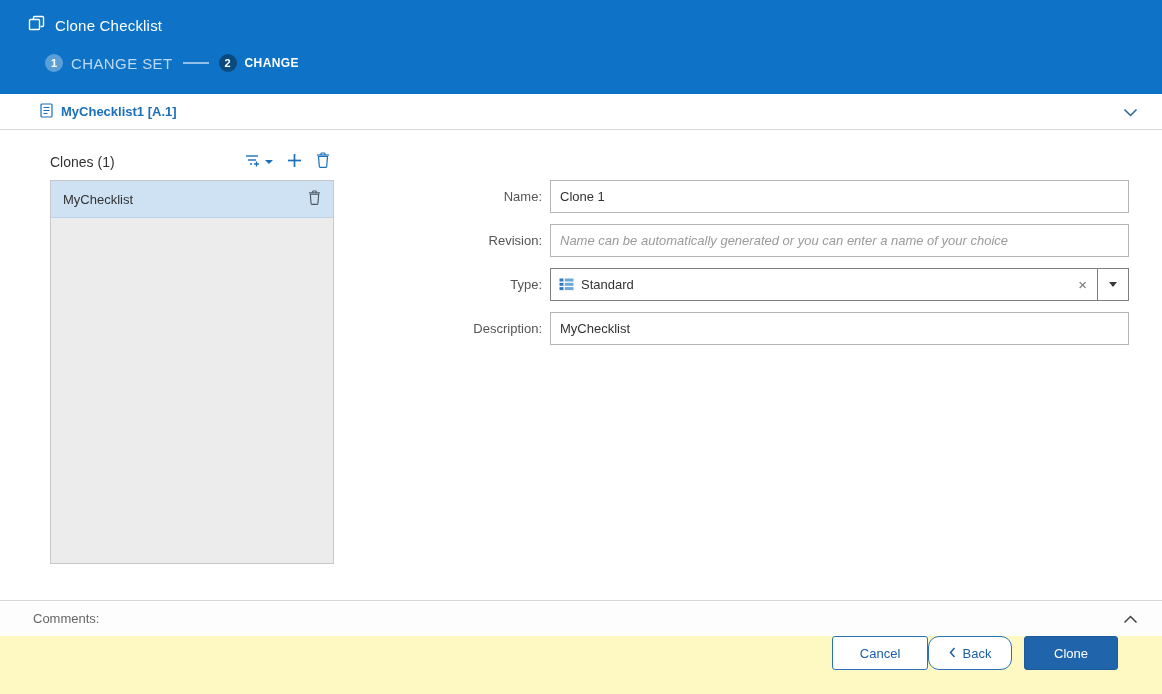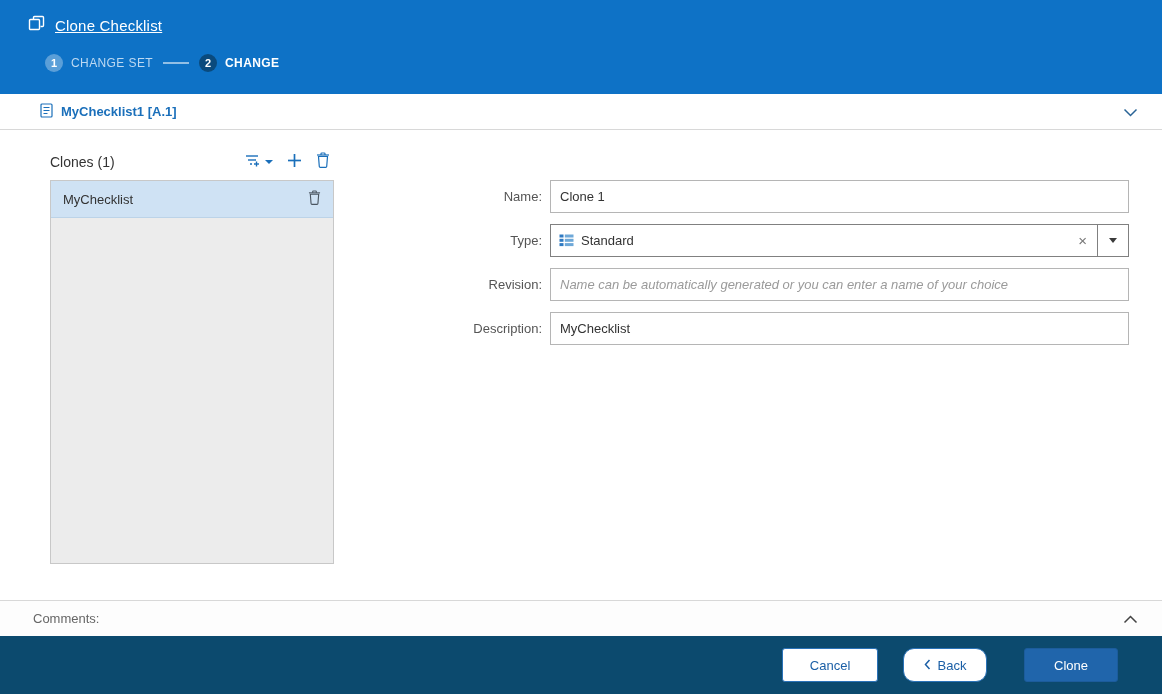--- a/index.html
+++ b/index.html
@@ -2,27 +2,27 @@
 <html><head>
 <meta charset="utf-8">
 <style>
   * { margin:0; padding:0; box-sizing:border-box; }
   html,body { width:1162px; height:694px; overflow:hidden; background:#fff;
               font-family:"Liberation Sans","DejaVu Sans",sans-serif; }
 
   
   .header { height:94px; background:#0e72c6; color:#fff; padding:12px 0 0 28px; }
   .title-row { display:flex; align-items:center; gap:10px; height:26px; }
-  .title-row .app-title { font-size:15px; font-weight:500; letter-spacing:.2px;text-decoration:underline; }
+  .title-row .app-title { font-size:15px; font-weight:500; letter-spacing:.2px; }
   .steps-row { display:flex; align-items:center; margin:16px 0 0 17px; gap:10px; }
   .step { display:flex; align-items:center; gap:8px; }
   .step-circle { width:18px; height:18px; border-radius:50%; font-size:11px; font-weight:bold;
                  display:flex; align-items:center; justify-content:center; }
   .step.inactive .step-circle { background:rgba(255,255,255,.32); color:#fff; }
-  .step.inactive .step-label { color:#bdd9f2; font-size:12px; letter-spacing:.4px; }
+  .step.inactive .step-label { color:#bdd9f2; font-size:15px; letter-spacing:.4px; }
   .step.active .step-circle { background:#0a4a7d; color:#fff; }
   .step.active .step-label { color:#fff; font-size:12px; font-weight:bold; letter-spacing:.4px; }
   .step-sep { width:26px; height:2px; background:rgba(255,255,255,.55); }
 
   
   .context-bar { height:36px; background:#fff; border-bottom:1px solid #d8d8d8;
                  display:flex; align-items:center; justify-content:space-between;
                  padding:0 24px 0 40px;font-weight:bold; }
   .context-left { display:flex; align-items:center; gap:8px; color:#1a6fba; font-size:13px; }
 
@@ -57,22 +57,22 @@
                 display:flex; align-items:center; justify-content:center; cursor:pointer; }
   .caret-down { width:0; height:0; border-left:4px solid transparent; border-right:4px solid transparent;
                 border-top:5px solid #3a3a3a; }
 
   
   .comments-bar { height:36px; border-top:1px solid #d8d8d8; display:flex; align-items:center;
                   justify-content:space-between; padding:0 24px 0 33px; background:#fdfdfd; }
   .comments-label { font-size:13px; color:#666; }
 
   
-  .footer { height:58px; background:#0c4a6e; display:flex; align-items:center;
-            justify-content:flex-end; gap:25px; padding-right:44px; }
+  .footer { height:58px; background:#fef9c3; display:flex; align-items:flex-start;
+            justify-content:flex-end; gap:0; padding-right:44px; }
   .btn { height:34px; border-radius:3px; font-size:13px; cursor:pointer;
          font-family:"Liberation Sans","DejaVu Sans",sans-serif; }
   .btn-secondary { min-width:96px; background:#fff; border:1px solid #2a72b8; color:#1b5fa6;
                    padding:0 18px; }
   .btn-back { min-width:84px; display:flex; align-items:center; justify-content:center; gap:7px;border-radius:11px; }
   .btn-primary { min-width:74px; background:#2065ab; border:1px solid #1c5c9c; color:#fff;
                  padding:0 29px; margin-left:12px; }
 </style>
 </head>
 <body>
@@ -170,20 +170,25 @@
         </button>
       </div>
     </div>
   </div>
 
   <div class="form">
 
     <div class="form-row">
       <label class="form-label">Name:</label>
       <input type="text" value="Clone 1" style="">
+    </div>
+
+    <div class="form-row">
+      <label class="form-label">Revision:</label>
+      <input type="text" placeholder="Name can be automatically generated or you can enter a name of your choice" style="">
     </div>
 
     <div class="form-row">
       <label class="form-label">Type:</label>
       <div class="combobox">
         <span class="combo-icon">
           <svg width="15" height="13" viewBox="0 0 15 13">
             <rect x="0.5" y="0.5" width="4" height="3" fill="#2f7ac2"></rect>
             <rect x="0.5" y="4.8" width="4" height="3" fill="#2f7ac2"></rect>
             <rect x="0.5" y="9.1" width="4" height="3" fill="#2f7ac2"></rect>
@@ -194,25 +199,20 @@
         </span>
         <span class="combo-text">Standard</span>
         <button class="combo-clear">×</button>
         <button class="combo-drop">
           <span class="caret-down"></span>
         </button>
       </div>
     </div>
 
     <div class="form-row">
-      <label class="form-label">Revision:</label>
-      <input type="text" placeholder="Name can be automatically generated or you can enter a name of your choice" style="">
-    </div>
-
-    <div class="form-row">
       <label class="form-label">Description:</label>
       <input type="text" value="MyChecklist" style="">
     </div>
 
   </div>
 </div>
 
 <div class="comments-bar">
   <span class="comments-label">Comments:</span>
   <span style="cursor:pointer;">

